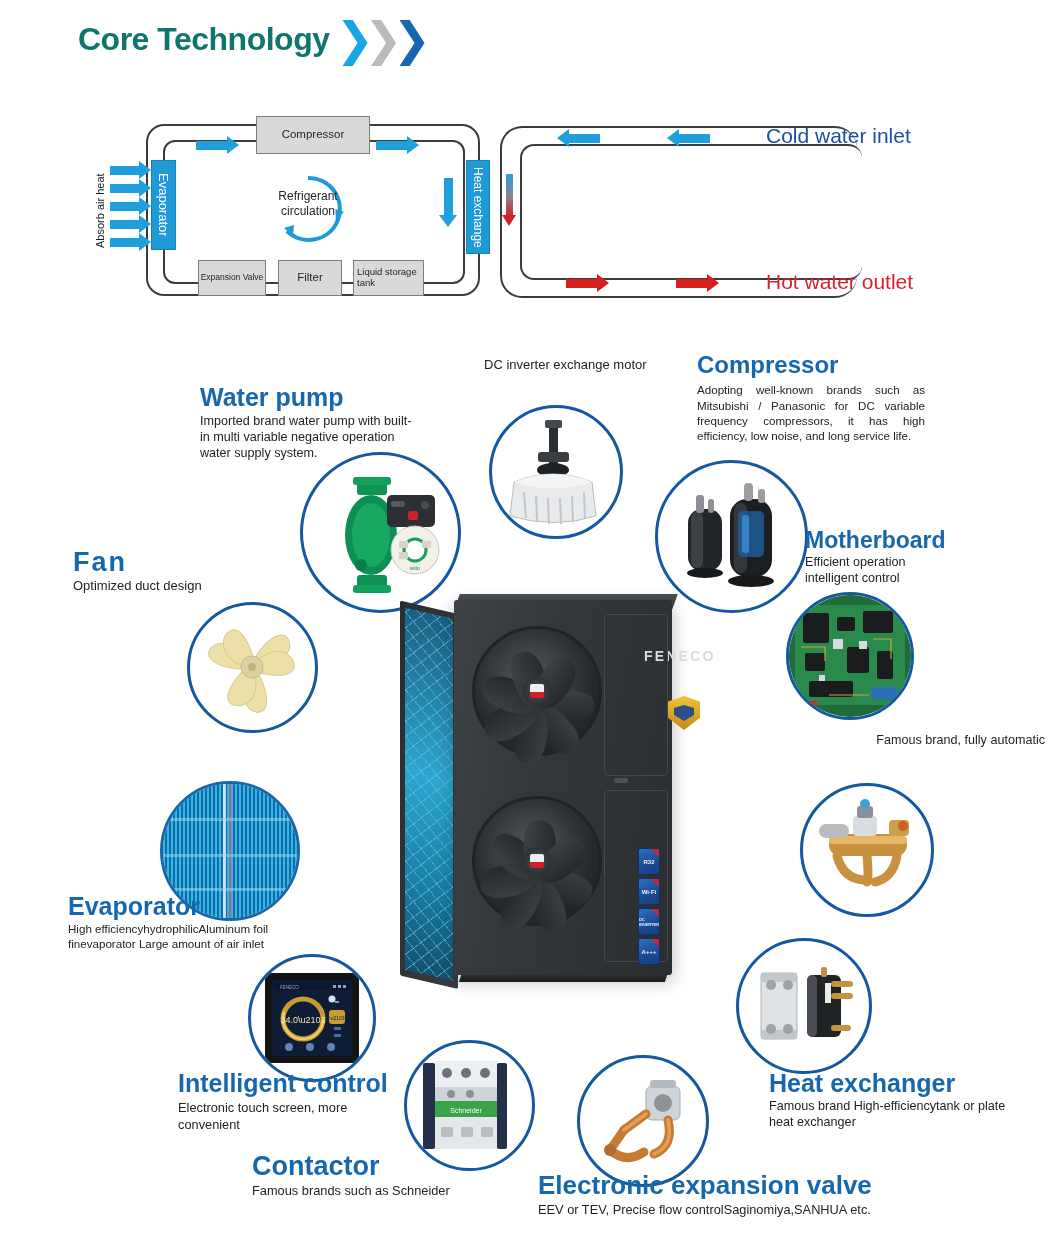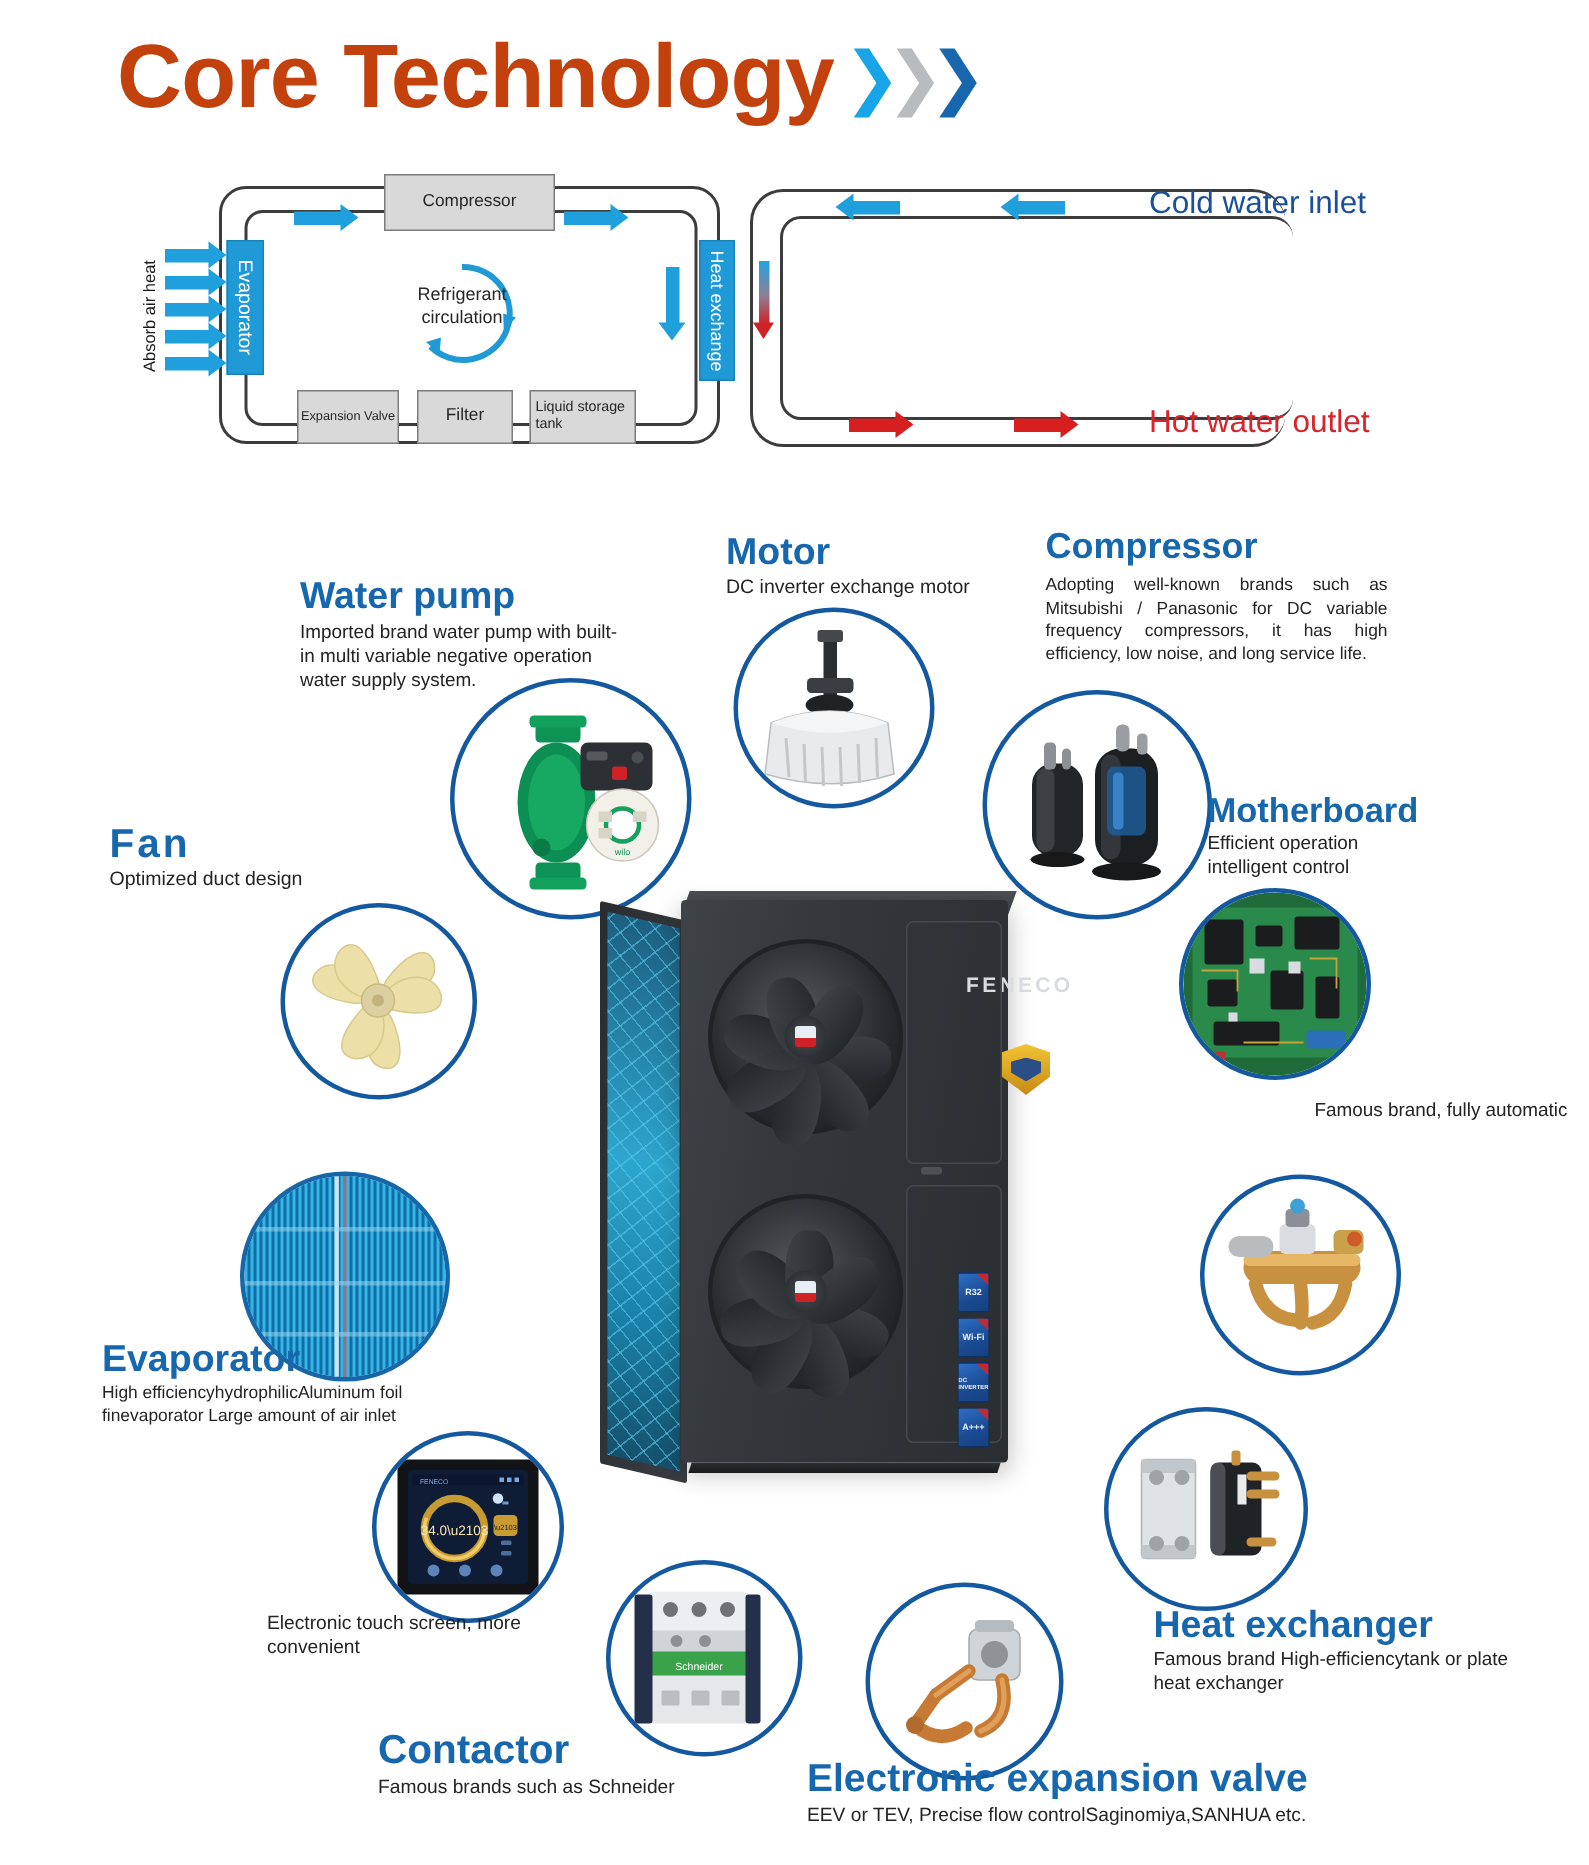--- a/index.html
+++ b/index.html
@@ -2,21 +2,21 @@
 <html><head>
 <meta charset="utf-8">
 <style>
   html,body{margin:0;padding:0;background:#ffffff;}
   body{width:1059px;height:1243px;position:relative;overflow:hidden;
        font-family:"Liberation Sans","DejaVu Sans",sans-serif;color:#1a1a1a;}
   .abs{position:absolute;}
 
   
   #title-wrap{left:78px;top:16px;display:flex;align-items:center;gap:14px;}
-  #page-title{font-size:60px;font-weight:bold;color:#c2410c;letter-spacing:-0.5px;}
+  #page-title{font-size:32px;font-weight:bold;color:#0f766e;letter-spacing:-0.5px;}
   .chv{font-size:46px;font-weight:bold;line-height:1;margin-left:-10px;}
   .chv.c1{color:#18a5e8;}
   .chv.c2{color:#b9bcbe;}
   .chv.c3{color:#1667ae;}
 
   
   #diagram{left:88px;top:112px;width:890px;height:195px;}
   .pipe{position:absolute;border:2.2px solid #3c3c3c;}
   .box{position:absolute;background:#d9d9d9;border:1.3px solid #7d7d7d;
        display:flex;align-items:center;justify-content:center;
@@ -207,21 +207,20 @@
     <circle cx="112" cy="95" r="11" fill="#ffffff" stroke="#15a05d" stroke-width="3"></circle>
     <rect x="96" y="86" width="9" height="7" fill="#d8d4c6"></rect>
     <rect x="96" y="97" width="9" height="7" fill="#d8d4c6"></rect>
     <rect x="119" y="86" width="9" height="7" fill="#d8d4c6"></rect>
     <text x="112" y="115" font-size="6" fill="#0b8f52" text-anchor="middle" font-family="sans-serif">wilo</text>
     <circle cx="58" cy="110" r="6" fill="#0a7a46"></circle>
   </svg>
 </div>
 
 <div class="cal" style="left:484px;top:355px;width:230px;">
-  <div class="ct-title" style="font-size:25px;">Motor</div>
   <div class="ct-body" style="font-size:13px;margin-top:2px;">DC inverter exchange motor</div>
 </div>
 <div class="circle" style="left:489px;top:405px;width:128px;height:128px;">
   <svg class="fill" viewBox="0 0 128 128">
     <rect x="57" y="14" width="9" height="44" rx="2" fill="#2b2e31"></rect>
     <rect x="53" y="12" width="17" height="8" rx="2" fill="#44484c"></rect>
     <rect x="46" y="44" width="31" height="10" rx="3" fill="#3a3d41"></rect>
     <ellipse cx="61" cy="62" rx="16" ry="7" fill="#1f2225"></ellipse>
     <path d="M22 74 q39 -16 78 0 l4 34 q-41 13 -86 0 z" fill="#e8eaec" stroke="#b9bcbe" stroke-width="1"></path>
     <path d="M22 74 q39 -16 78 0 q-39 13 -78 0 z" fill="#f4f5f6"></path>
@@ -374,20 +373,21 @@
     <rect x="83" y="70" width="7" height="3" rx="1" fill="#4d6d9e"></rect>
     <rect x="83" y="77" width="7" height="3" rx="1" fill="#4d6d9e"></rect>
     <g fill="#5d84b8">
       <circle cx="38" cy="90" r="4"></circle>
         <circle cx="59" cy="90" r="4"></circle>
         <circle cx="80" cy="90" r="4"></circle>
     </g>
   </svg>
 </div>
 <div class="cal" style="left:178px;top:1070px;width:240px;">
+  <div class="ct-title" style="font-size:25px;">Intelligent control</div>
   <div class="ct-body" style="font-size:12.8px;width:180px;margin-top:4px;">Electronic touch screen, more convenient</div>
 </div>
 
 <div class="circle" style="left:404px;top:1040px;width:125px;height:125px;">
   <svg class="fill" viewBox="0 0 125 125">
     <rect x="26" y="18" width="66" height="28" rx="3" fill="#eceff1"></rect>
     <rect x="26" y="44" width="66" height="16" fill="#cfd4d8"></rect>
     <rect x="26" y="58" width="66" height="18" fill="#3aa34a"></rect>
     <text x="59" y="70" font-size="7" fill="#fff" text-anchor="middle" font-family="sans-serif">Schneider</text>
     <rect x="26" y="74" width="66" height="32" rx="3" fill="#e4e8eb"></rect>

